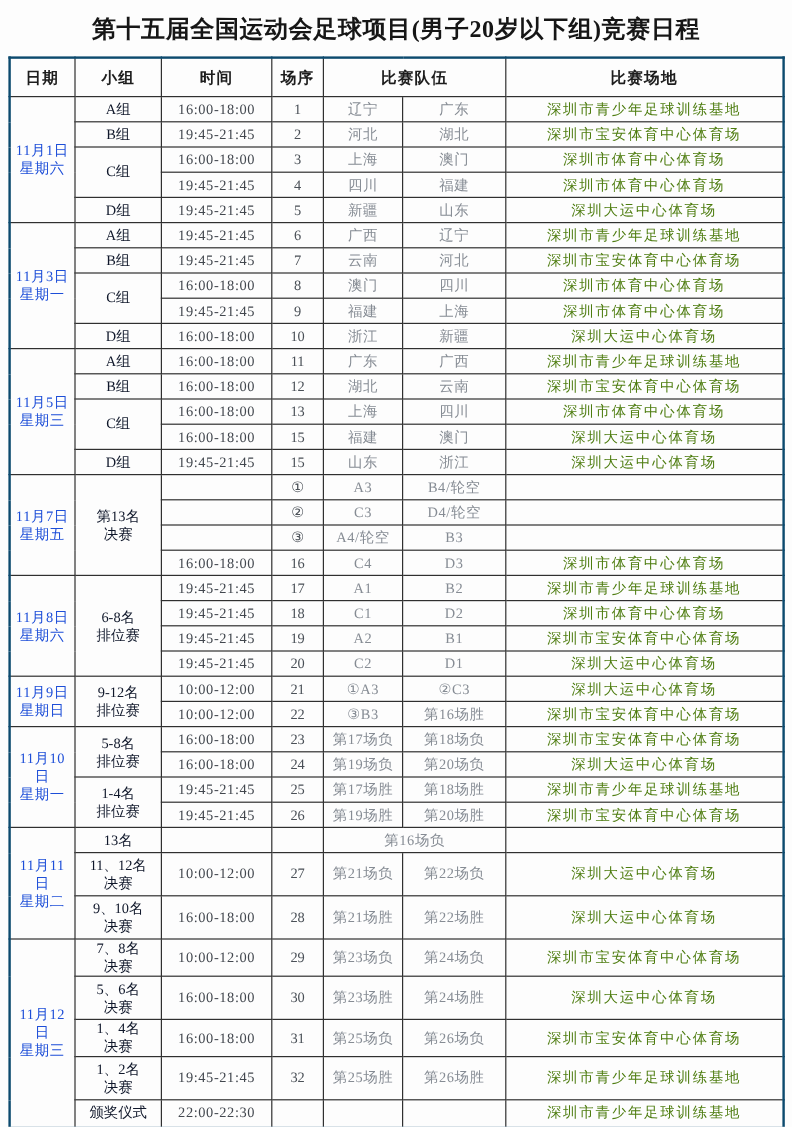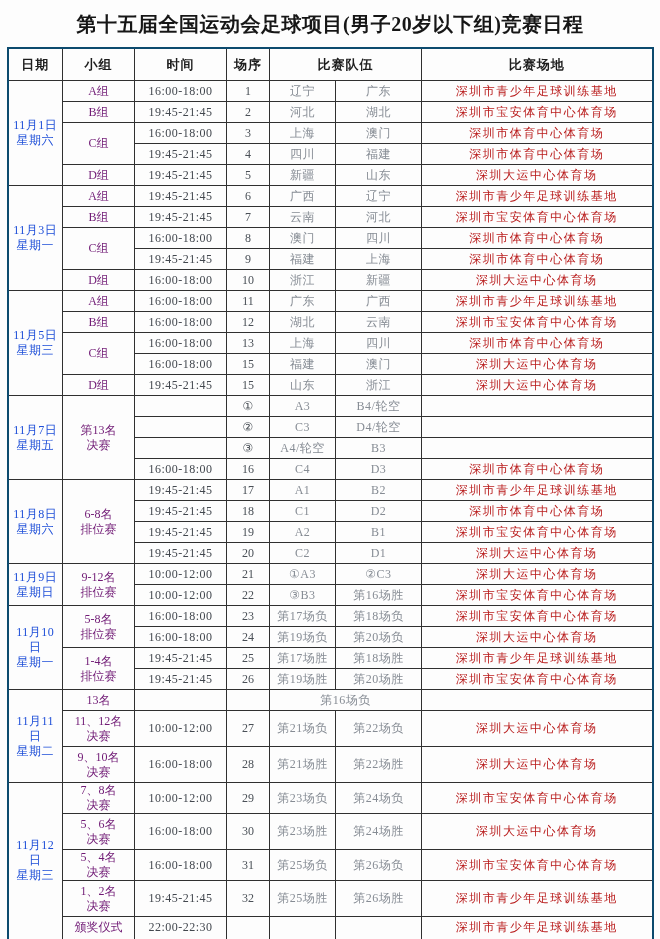--- a/index.html
+++ b/index.html
@@ -39,25 +39,25 @@
     color:#1d1d1d;
     height:31px;
     letter-spacing:1px;
   }
   .schedule tr { height:21px; }
   .schedule tr.t36 { height:36px; }
   .schedule tr.t30 { height:30px; }
   .schedule tr.t23 { height:23px; }
   .schedule td { font-size:12px; line-height:1.25; }
   .c-date  { color:#1d4ed8; white-space:pre-line; letter-spacing:0.5px; }
-  .c-group { color:#701a75; white-space:pre-line; }
+  .c-group { color:#0f172a; white-space:pre-line; }
   .c-time  { color:#42474e; font-size:13px; letter-spacing:0.5px;margin-left:11px; }
   .c-seq   { color:#4a5057; font-size:13px; }
   .c-team  { color:#868c94; letter-spacing:0.5px; }
-  .c-venue { color:#b91c1c; letter-spacing:1.5px; }
+  .c-venue { color:#4d7c0f; letter-spacing:1.5px; }
 </style>
 </head>
 <body>
 
 <div class="page">
   <div class="title">第十五届全国运动会足球项目(男子20岁以下组)竞赛日程</div>
 
   <table class="schedule">
     <colgroup>
       <col style="width:55px">
@@ -370,21 +370,21 @@
     <tr class="t36">
       <td class="c-group">5、6名
 决赛</td>
       <td class="c-time">16:00-18:00</td>
       <td class="c-seq">30</td>
       <td class="c-team">第23场胜</td>
       <td class="c-team">第24场胜</td>
       <td class="c-venue">深圳大运中心体育场</td>
     </tr>
     <tr class="t30">
-      <td class="c-group">5、4名
+      <td class="c-group">1、4名
 决赛</td>
       <td class="c-time">16:00-18:00</td>
       <td class="c-seq">31</td>
       <td class="c-team">第25场负</td>
       <td class="c-team">第26场负</td>
       <td class="c-venue">深圳市宝安体育中心体育场</td>
     </tr>
     <tr class="t36">
       <td class="c-group">1、2名
 决赛</td>

